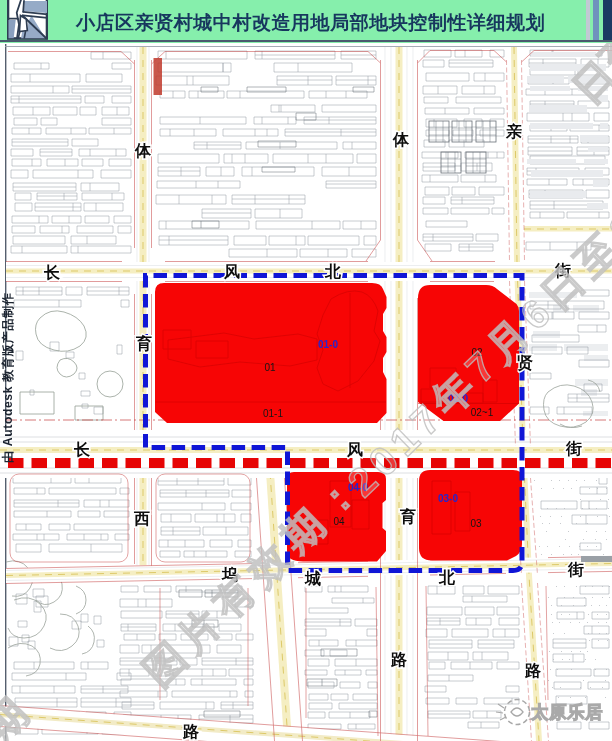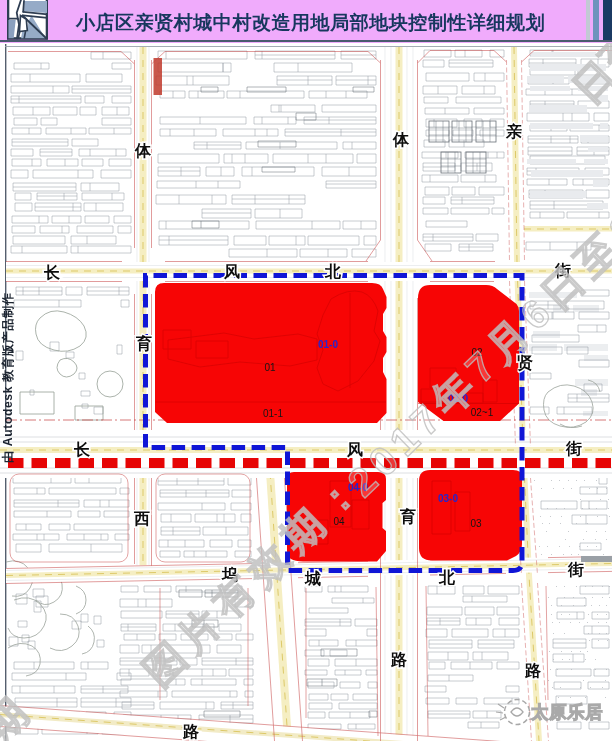--- a/index.html
+++ b/index.html
@@ -1,17 +1,17 @@
 <!DOCTYPE html>
 <html><head><meta charset="utf-8">
 <style>
 html,body{margin:0;padding:0;background:#fff;}
 body{width:612px;height:741px;position:relative;overflow:hidden;
   font-family:"Liberation Sans", sans-serif;}
-#hdr{position:absolute;left:0;top:0;width:612px;height:43px;background:#f0abfc;z-index:5;}
+#hdr{position:absolute;left:0;top:0;width:612px;height:43px;background:#86efac;z-index:5;}
 #hdr .rule{position:absolute;left:0;top:40px;width:612px;height:2px;background:#4a5a6e;}
 #title{position:absolute;left:76px;top:10px;font-size:19px;font-weight:bold;
   color:#17375e;letter-spacing:0.55px;white-space:nowrap;}
 .stripe{position:absolute;top:0;height:40px;}
 #map{position:absolute;left:0;top:0;z-index:1;}
 </style></head>
 <body>
 
 <svg id="map" width="612" height="741" viewBox="0 0 612 741" xmlns="http://www.w3.org/2000/svg">
 

